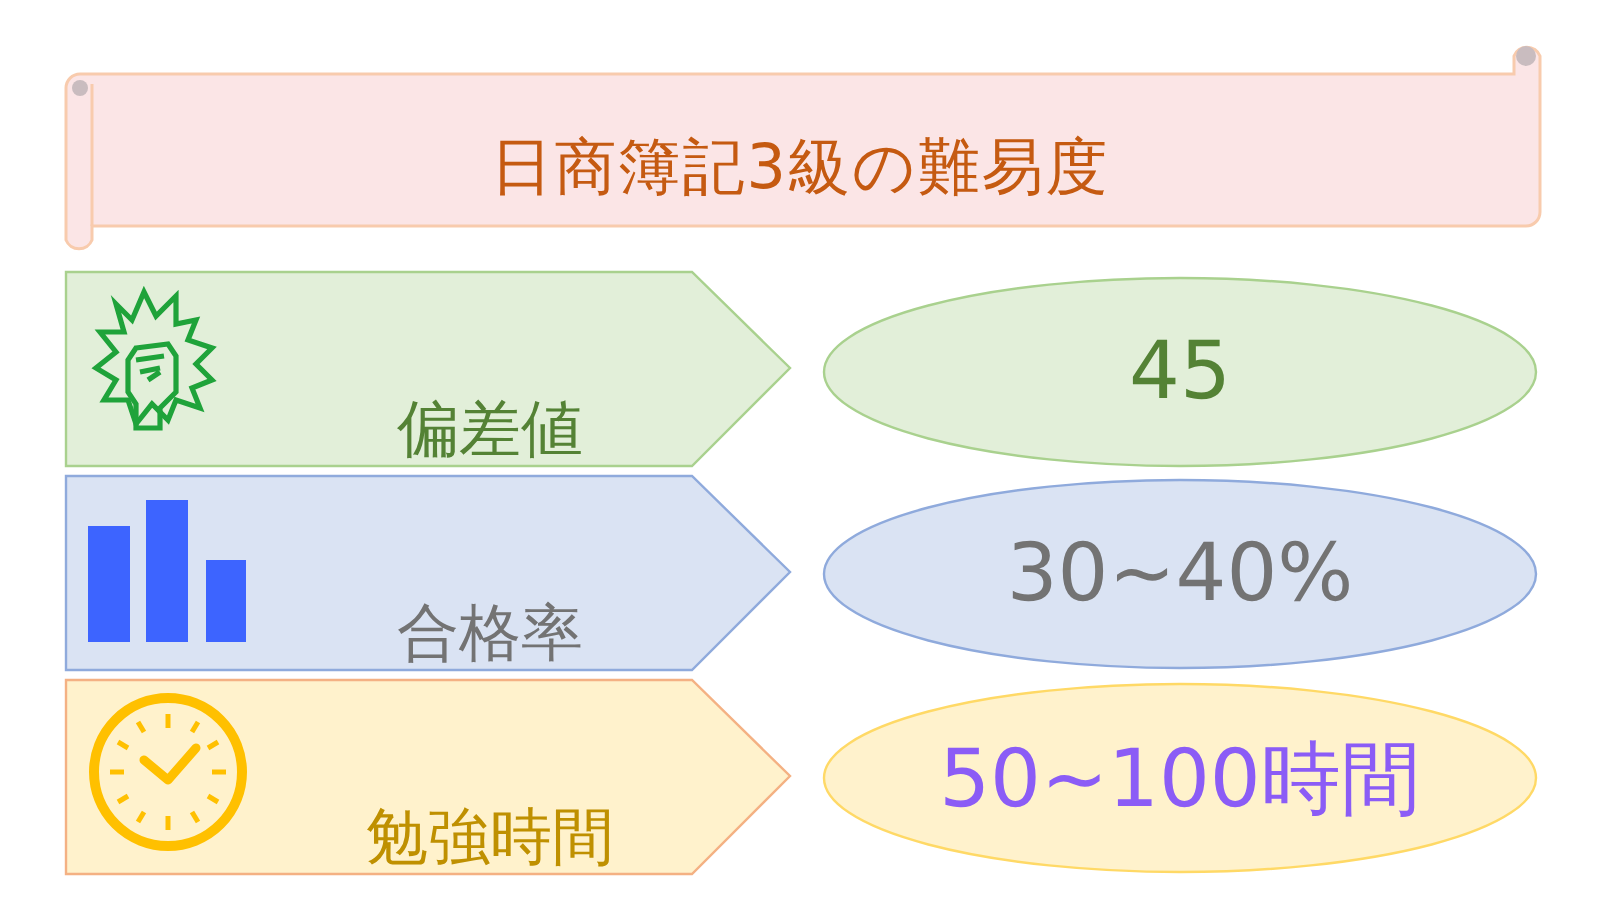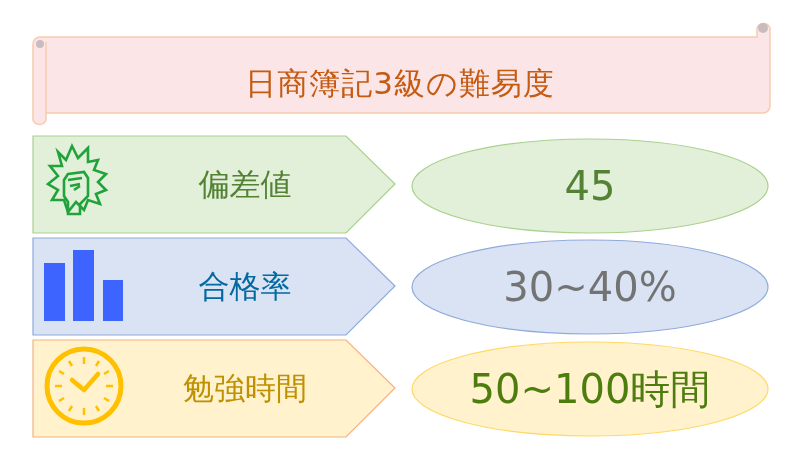--- a/index.html
+++ b/index.html
@@ -1,19 +1,19 @@
 <!DOCTYPE html>
 <html><head>
 <meta charset="utf-8">
 <style>
   html,body{margin:0;padding:0;background:#ffffff;}
   body{width:800px;height:450px;position:relative;overflow:hidden;font-family:"DejaVu Sans","Liberation Sans",sans-serif;}
   svg{position:absolute;left:0;top:0;}
   .title{position:absolute;left:40px;top:36px;width:720px;height:96px;display:flex;align-items:center;justify-content:center;font-size:31px;color:#c55a11;letter-spacing:1px;}
-  .label{position:absolute;left:150px;width:190px;display:flex;align-items:center;justify-content:center;font-size:31px;}
+  .label{position:absolute;left:150px;width:190px;display:flex;align-items:center;justify-content:center;font-size:31px;margin-top:30px;}
   .val{position:absolute;left:412px;width:356px;display:flex;align-items:center;justify-content:center;font-size:40px;}
 </style>
 </head>
 <body>
 
 <svg width="800" height="450">
 
   <g>
     <path d="M40 37 L757 37 L757 28 A7 7 0 0 1 770 28 L770 106 A7 7 0 0 1 763 113 L46 113 L46 120 A7 7 0 0 1 33 120 L33 44 A7 7 0 0 1 40 37 Z" fill="#fbe5e6" stroke="#f8cbad" stroke-width="1.5"></path>
     <line x1="46" y1="42" x2="46" y2="113" stroke="#f8cbad" stroke-width="1.5"></line>
@@ -60,17 +60,17 @@
     </g>
     <polyline points="72,380 84,390 98,374" stroke-width="4.5" stroke-linecap="round" stroke-linejoin="round"></polyline>
   </g>
 </svg>
 
 <div class="title">日商簿記3級の難易度</div>
 
 <div class="label" style="top:136px;height:97px;color:#548235;">偏差値</div>
 <div class="val" style="top:139px;height:94px;color:#548235;">45</div>
 
-<div class="label" style="top:238px;height:97px;color:#0369a1;">合格率</div>
+<div class="label" style="top:238px;height:97px;color:#737373;">合格率</div>
 <div class="val" style="top:240px;height:94px;color:#737373;">30~40%</div>
 
 <div class="label" style="top:340px;height:97px;color:#bf9000;">勉強時間</div>
-<div class="val" style="top:342px;height:94px;color:#4d7c0f;">50~100時間</div>
+<div class="val" style="top:342px;height:94px;color:#8b5cf6;">50~100時間</div>
 
 </body></html>

